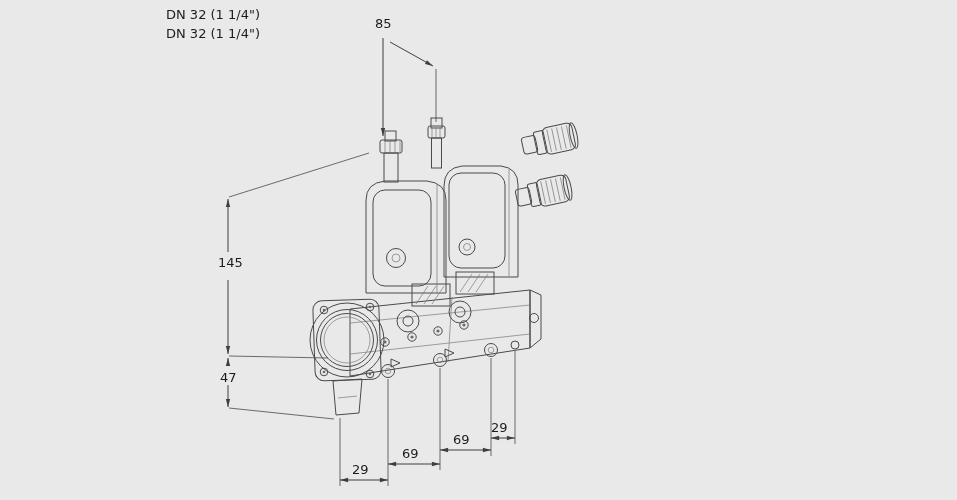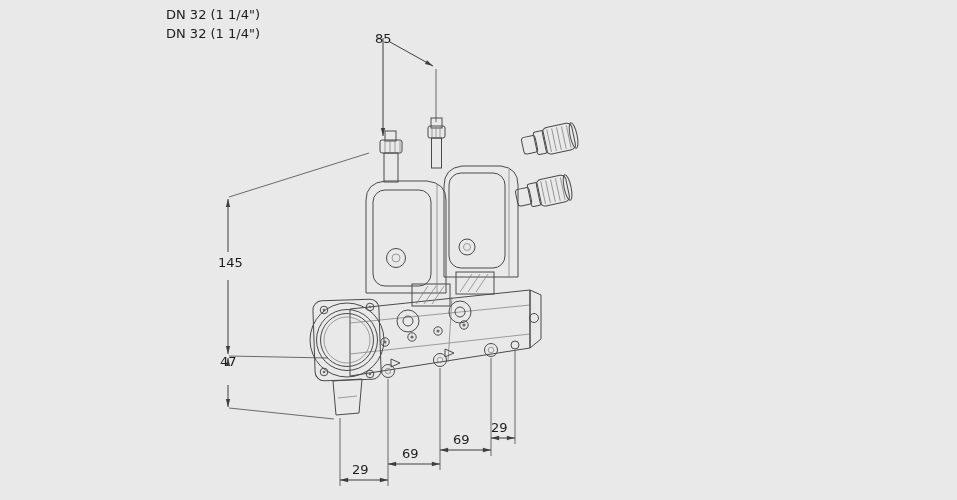--- a/index.html
+++ b/index.html
@@ -170,21 +170,21 @@
 
       <line x1="340" y1="480" x2="388" y2="480" class="dim" marker-start="url(#arr)" marker-end="url(#arr)"></line>
       <line x1="388" y1="464" x2="440" y2="464" class="dim" marker-start="url(#arr)" marker-end="url(#arr)"></line>
       <line x1="440" y1="450" x2="491" y2="450" class="dim" marker-start="url(#arr)" marker-end="url(#arr)"></line>
       <line x1="491" y1="438" x2="515" y2="438" class="dim" marker-start="url(#arr)" marker-end="url(#arr)"></line>
     </g>
   </svg>
 
   <div class="lbl" style="left:166px;top:7px">DN 32 (1 1/4")</div>
   <div class="lbl" style="left:166px;top:26px">DN 32 (1 1/4")</div>
-  <div class="lbl" style="left:375px;top:31px">85</div>
+  <div class="lbl" style="left:375px;top:16px">85</div>
   <div class="lbl" style="left:218px;top:255px">145</div>
-  <div class="lbl" style="left:220px;top:354px">47</div>
+  <div class="lbl" style="left:220px;top:370px">47</div>
   <div class="lbl" style="left:352px;top:462px">29</div>
   <div class="lbl" style="left:402px;top:446px">69</div>
   <div class="lbl" style="left:453px;top:432px">69</div>
   <div class="lbl" style="left:491px;top:420px">29</div>
 
 </div>
 
 </body></html>

